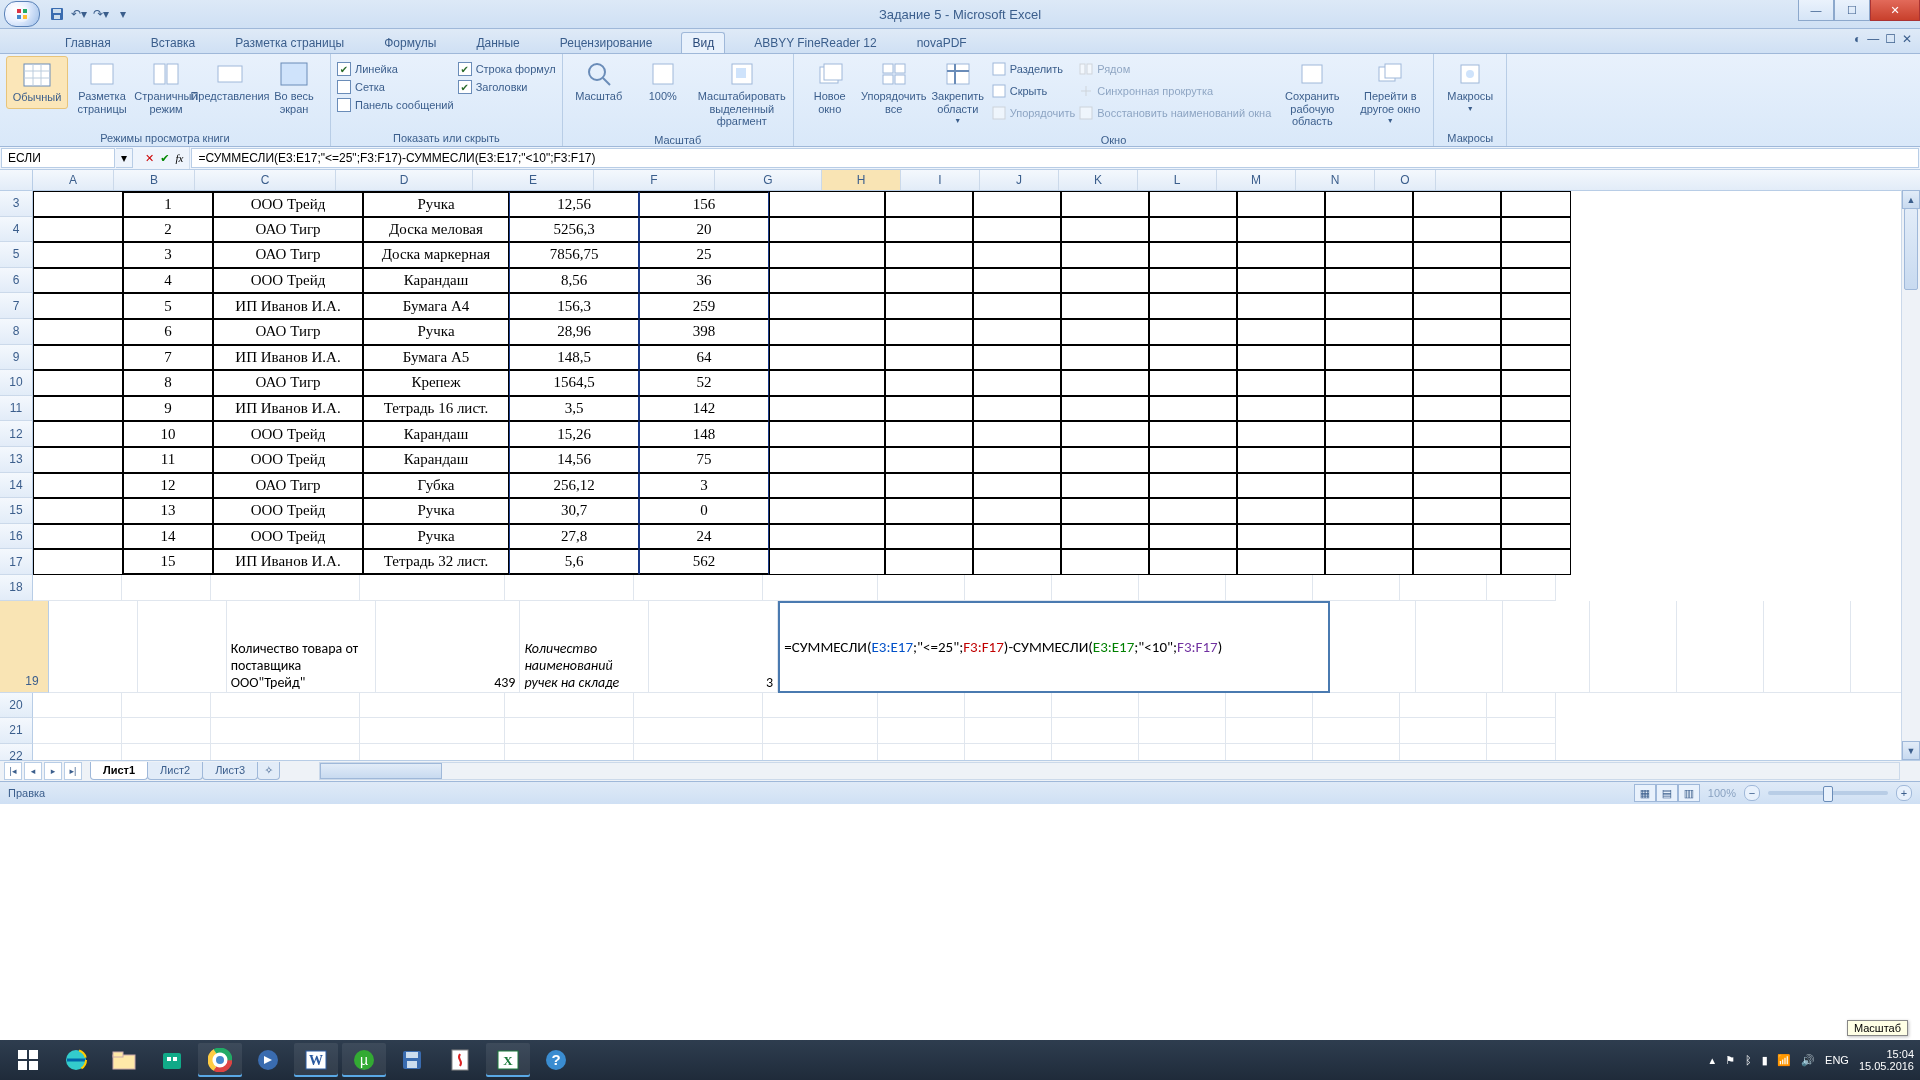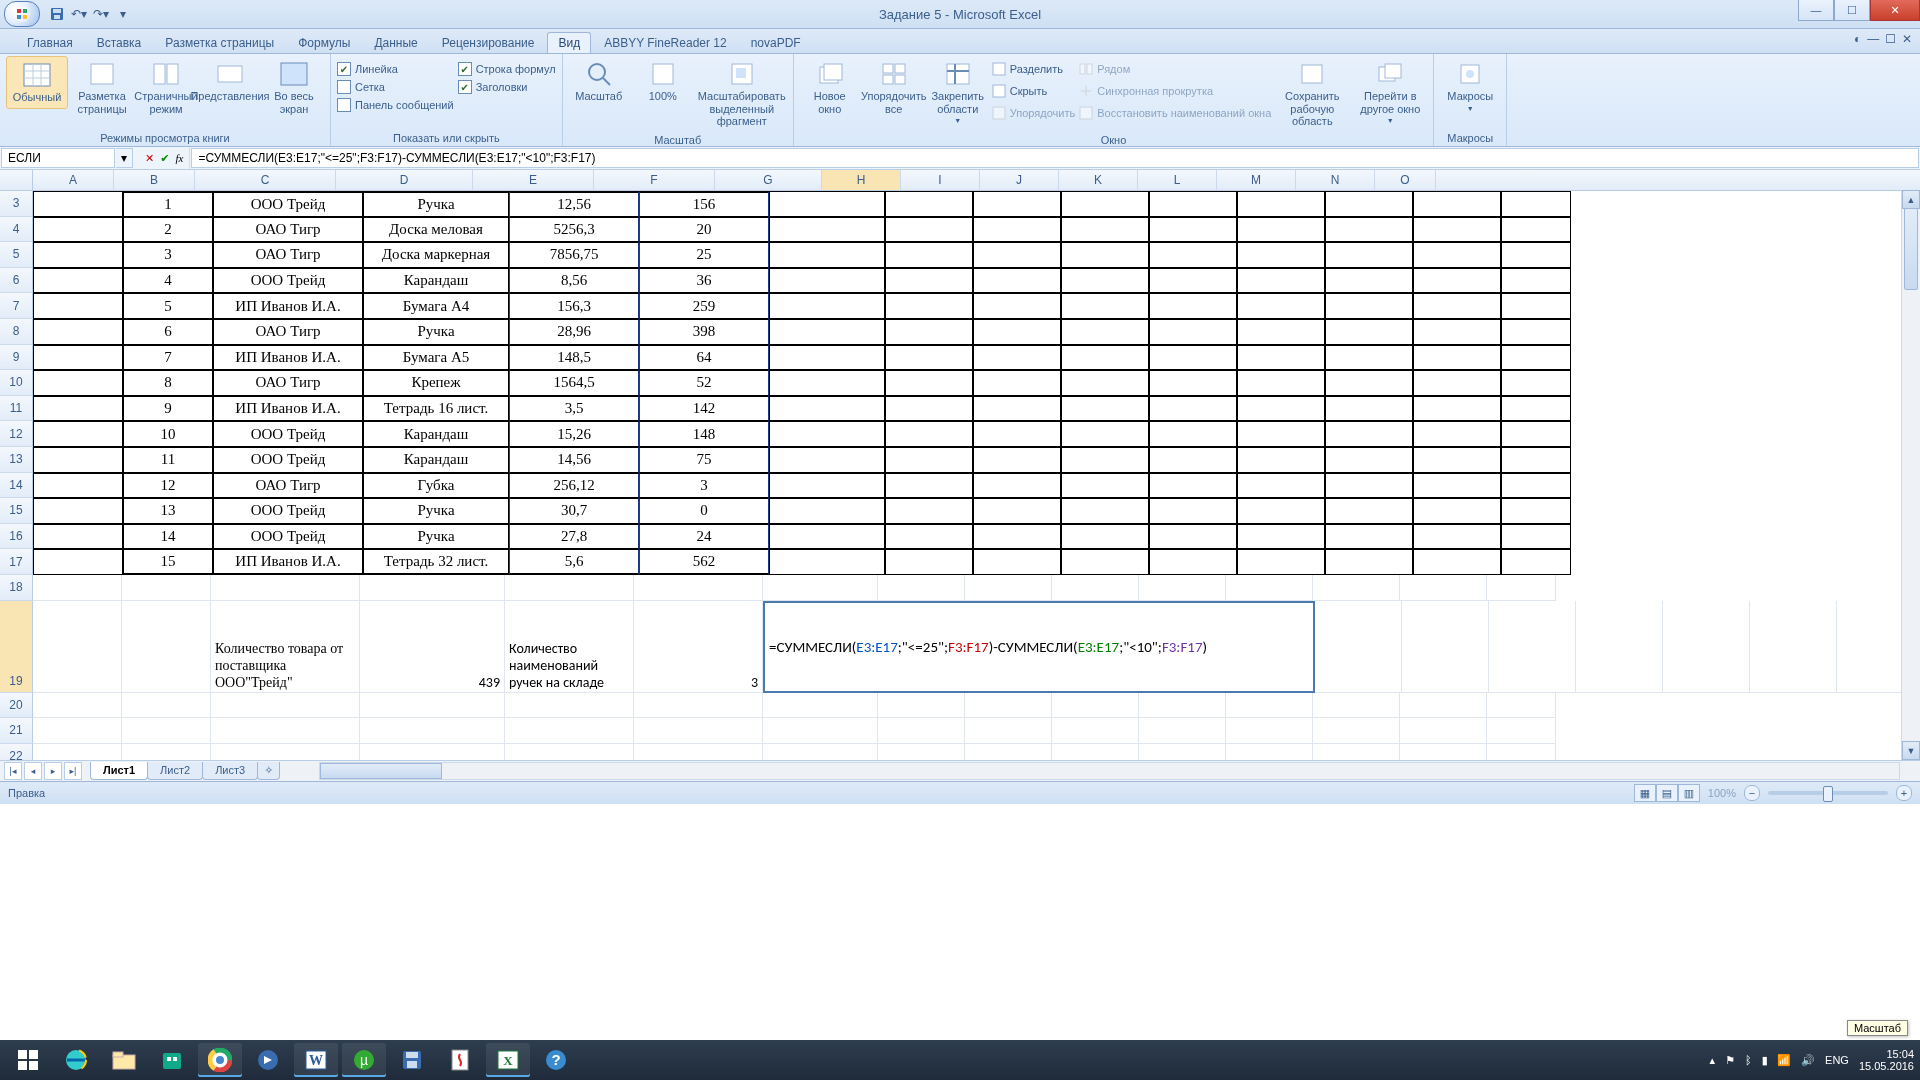--- a/index.html
+++ b/index.html
@@ -6,21 +6,21 @@
 
 .titlebar{height:28px;background:linear-gradient(#dde9f7,#cfe0f4);display:flex;align-items:center;position:relative;border-bottom:1px solid #9fb8d9}
 .office-btn{width:34px;height:24px;margin:0 4px;border-radius:12px;background:radial-gradient(circle at 30% 30%,#fff,#e8f0ff 40%,#9bbde8);border:1px solid #5a82b8;display:flex;align-items:center;justify-content:center}
 .qat{display:flex;gap:4px;align-items:center;margin-left:4px}
 .qat-btn{width:18px;height:18px;display:flex;align-items:center;justify-content:center;color:#3b5e8c}
 .title-text{position:absolute;left:0;right:0;text-align:center;font-size:13px;color:#3b5e8c;pointer-events:none}
 .win-controls{margin-left:auto;display:flex;height:100%}
 .win-btn{width:34px;height:20px;border:1px solid #8ca8cc;border-top:none;background:linear-gradient(#eaf2fc,#d6e5f7);display:flex;align-items:center;justify-content:center;color:#3b5e8c;font-size:11px}
 .win-btn.close{background:linear-gradient(#e26a5a,#c8402c);color:#fff;width:48px;border-color:#a33}
 
-.tabs-row{height:24px;background:linear-gradient(#dfeaf7,#cfe0f4);display:flex;align-items:flex-end;padding-left:16px;gap:2px;border-bottom:1px solid #9fb8d9;position:relative}
+.tabs-row{height:24px;background:linear-gradient(#dfeaf7,#cfe0f4);display:flex;align-items:flex-end;padding-left:54px;gap:18px;border-bottom:1px solid #9fb8d9;position:relative}
 .tab{padding:3px 10px 3px;color:#3b5e8c;font-size:12px;border:1px solid transparent;border-bottom:none;border-radius:3px 3px 0 0}
 .tab.active{background:#e8f1fc;border-color:#9fb8d9;color:#2a4a7a;font-weight:400}
 .help-icons{position:absolute;right:8px;top:3px;display:flex;gap:6px;color:#3b5e8c}
 
 .ribbon{height:92px;background:linear-gradient(#e8f1fc,#d9e8f9);border-bottom:1px solid #9fb8d9;display:flex}
 .rgroup{border-right:1px solid #b8cde6;display:flex;flex-direction:column;padding:2px 6px 0}
 .rgroup-body{flex:1;display:flex;align-items:flex-start;gap:4px}
 .rgroup-label{text-align:center;font-size:11px;color:#3b5e8c;padding:2px 0;white-space:nowrap}
 .big-btn{display:flex;flex-direction:column;align-items:center;justify-content:flex-start;width:56px;padding:4px 2px;text-align:center;gap:2px;color:#3b5e8c;font-size:11px;line-height:1.15}
 .big-btn.sel{background:#fbe6b8;border:1px solid #e8c47a;border-radius:3px}
@@ -679,26 +679,26 @@
         <div class="cell cH"></div>
         <div class="cell cI"></div>
         <div class="cell cJ"></div>
         <div class="cell cK"></div>
         <div class="cell cL"></div>
         <div class="cell cM"></div>
         <div class="cell cN"></div>
         <div class="cell cO"></div>
       </div>
       <div class="row r19" style="height: 92px;">
-        <div class="rowhdr active" style="align-items: flex-end; padding-bottom: 4px;">19</div>
+        <div class="rowhdr active" style="align-items: flex-end; padding-bottom: 4px; padding-left: 16px;">19</div>
         <div class="cell cA summary"></div>
         <div class="cell cB summary"></div>
-        <div class="cell cC summary" style="justify-content: flex-start; font-family: Liberation Serif, serif;">Количество товара от поставщика ООО"Трейд"</div>
+        <div class="cell cC summary" style="justify-content: flex-start;">Количество товара от поставщика ООО"Трейд"</div>
         <div class="cell cD summary" style="justify-content: flex-end;">439</div>
-        <div class="cell cE summary" style="justify-content: flex-start;">Количество наименований ручек на складе</div>
+        <div class="cell cE summary" style="justify-content: flex-start; font-style: italic;">Количество наименований ручек на складе</div>
         <div class="cell cF summary" style="justify-content: flex-end;">3</div>
         <div class="cell editing-cell" style="width: 540px;">
           <span class="fml-black">=СУММЕСЛИ(</span>
           <span class="fml-blue">E3:E17</span>
           <span class="fml-black">;"&lt;=25";</span>
           <span class="fml-red">F3:F17</span>
           <span class="fml-black">)-СУММЕСЛИ(</span>
           <span class="fml-green">E3:E17</span>
           <span class="fml-black">;"&lt;10";</span>
           <span class="fml-purple">F3:F17</span>

